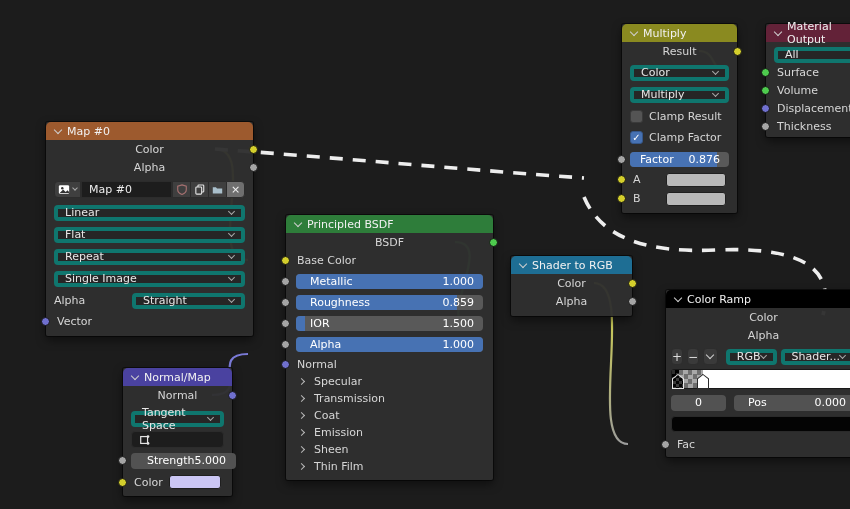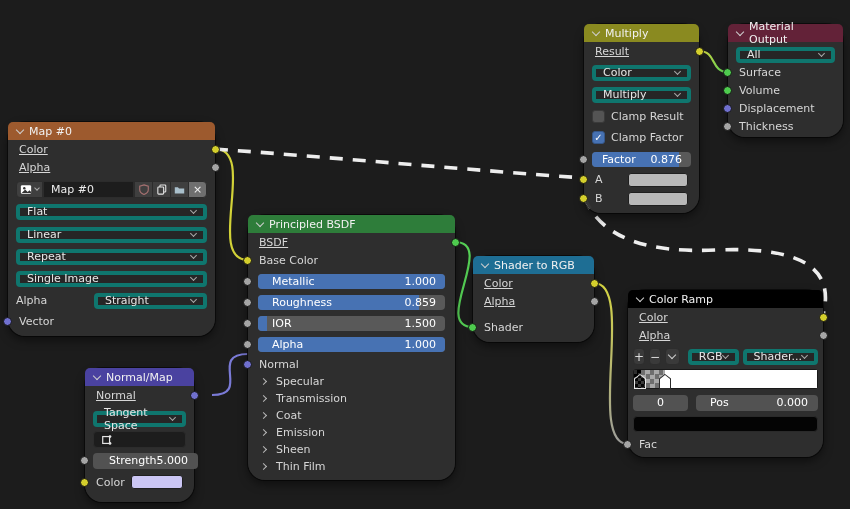--- a/index.html
+++ b/index.html
@@ -1,25 +1,25 @@
 <!DOCTYPE html>
 <html><head>
 <meta charset="utf-8">
 <style>
   html,body{margin:0;padding:0;background:#1c1c1c;}
   *{box-sizing:border-box;}
   .canvas{position:relative;width:850px;height:509px;background:#1c1c1c;overflow:hidden;
           font-family:"DejaVu Sans","Liberation Sans",sans-serif;font-size:11px;color:#d6d6d6;}
   .wires{position:absolute;left:0;top:0;z-index:1;}
-  .node{position:absolute;z-index:2;background:rgba(48,48,48,.97);border-radius:17px;
-        box-shadow:0 4px 10px rgba(0,0,0,.5),0 0 0 1px rgba(12,12,12,.9);}
+  .node{position:absolute;z-index:2;background:rgba(48,48,48,.97);border-radius:2px;
+        box-shadow:0 4px 10px rgba(0,0,0,.5),0 0 0 1px rgba(12,12,12,.9);margin-left:38px;}
   .nhead{height:18px;display:flex;align-items:center;gap:6px;padding:0 9px;
          border-radius:5px 5px 0 0;color:#f1f1f1;}
   .row{position:relative;display:flex;align-items:center;height:18px;padding:0 11px;gap:6px;}
-  .out{justify-content:flex-start;text-decoration:underline;}
+  .out{justify-content:center;}
   .cv{width:6px;height:6px;border-right:1.5px solid #cfcfcf;border-bottom:1.5px solid #cfcfcf;
       transform:rotate(45deg);margin-top:-3px;flex:none;}
   .cr{width:5px;height:5px;border-right:1.5px solid #b9b9b9;border-top:1.5px solid #b9b9b9;
       transform:rotate(45deg);margin:0 4px 0 2px;flex:none;}
   .sock{position:absolute;top:50%;margin-top:-4.5px;width:9px;height:9px;border-radius:50%;
         border:1px solid #141414;z-index:4;}
   .sy{background:#d4cf2c;} .sg{background:#a5a5a5;} .sgr{background:#4ecb4e;} .sp{background:#7070cf;}
   .dd{flex:1;height:16px;background:#262626;border:4px solid #0f766e;border-radius:4px;
       display:flex;align-items:center;justify-content:space-between;padding:0 7px;color:#e6e6e6;}
   .dd .cv{width:5px;height:5px;border-color:#a9a9a9;}
@@ -112,29 +112,29 @@
       </div>
       <div class="ibtn" style="margin-left:-7px;width:19px;border-radius:0">
         <svg width="12" height="10" viewBox="0 0 14 11">
           <path d="M1 2 h4 l1.4 1.6 H13 V10 H1 Z" fill="#a9bfcb"></path>
         </svg>
       </div>
       <div class="ibtn" style="margin-left:-7px;width:19px;background:#6f6f6f;border-radius:0 4px 4px 0;color:#f2f2f2">
         <span style="font-size:11px;line-height:1">×</span>
       </div>
     </div>
+    <div class="frow" style="margin-top:6px">
+      <div class="dd">
+        <span>Linear</span>
+        <span class="cv"></span>
+      </div>
+    </div>
     <div class="frow" style="margin-top:5px">
       <div class="dd">
         <span>Flat</span>
-        <span class="cv"></span>
-      </div>
-    </div>
-    <div class="frow" style="margin-top:6px">
-      <div class="dd">
-        <span>Linear</span>
         <span class="cv"></span>
       </div>
     </div>
     <div class="frow" style="margin-top:5px">
       <div class="dd">
         <span>Repeat</span>
         <span class="cv"></span>
       </div>
     </div>
     <div class="frow" style="margin-top:5px">
@@ -149,21 +149,21 @@
         <span>Straight</span>
         <span class="cv"></span>
       </div>
     </div>
     <div class="row" style="margin-top:3px">
       <span class="sock sp" style="left:-5px"></span>
       <span>Vector</span>
     </div>
   </div>
 
-  <div class="node" style="left:85px;top:368px;width:109px;padding-bottom:11px">
+  <div class="node" style="left:85px;top:368px;width:109px;padding-bottom:5px">
     <div class="nhead" style="background:#4a42a0">
       <span class="cv"></span>
       <span>Normal/Map</span>
     </div>
     <div class="row out">
       <span>Normal</span>
       <span class="sock sp" style="right:-5px"></span>
     </div>
     <div class="frow" style="margin-top:6px">
       <div class="dd">
@@ -275,24 +275,20 @@
       <span>Shader to RGB</span>
     </div>
     <div class="row out">
       <span>Color</span>
       <span class="sock sy" style="right:-5px"></span>
     </div>
     <div class="row out">
       <span>Alpha</span>
       <span class="sock sg" style="right:-5px"></span>
     </div>
-    <div class="row" style="margin-top:8px">
-      <span class="sock sgr" style="left:-5px"></span>
-      <span>Shader</span>
-    </div>
   </div>
 
   <div class="node" style="left:584px;top:24px;width:115px;padding-bottom:6px">
     <div class="nhead" style="background:#8a8a20">
       <span class="cv"></span>
       <span>Multiply</span>
     </div>
     <div class="row out">
       <span>Result</span>
       <span class="sock sy" style="right:-5px"></span>

